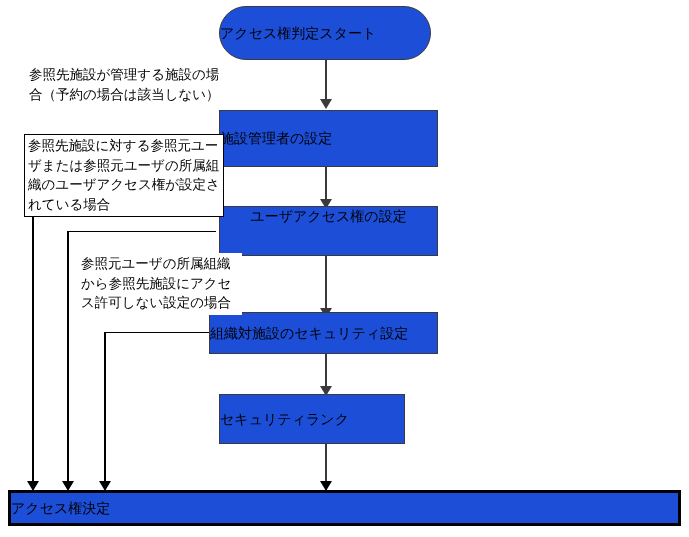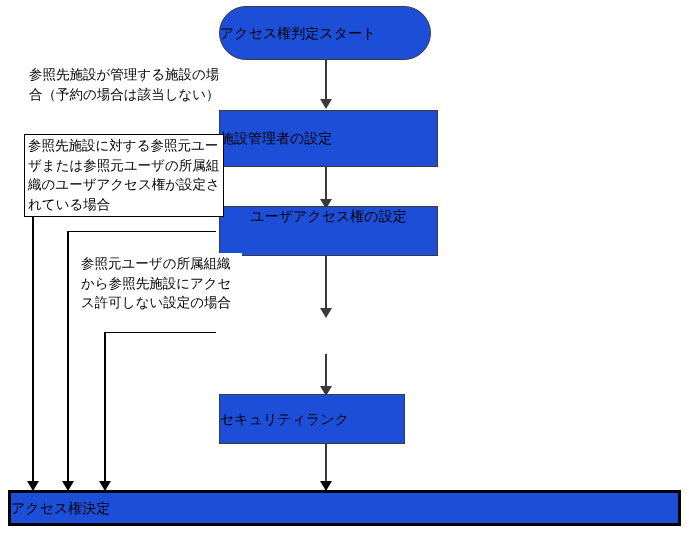--- a/index.html
+++ b/index.html
@@ -143,20 +143,23 @@
   </div>
 
   <div class="node" style="left:219px; top:110px; width:219px; height:57px;">
     <span>施設管理者の設定</span>
   </div>
 
   <div class="node" style="left:219px; top:206px; width:219px; height:50px; flex-direction:column;">
     <span>ユーザアクセス権の設定</span>
   </div>
 
+  <div class="node" style="left:209px; top:312px; width:229px; height:42px;">
+    <span>組織対施設のセキュリティ設定</span>
+  </div>
 
   <div class="node" style="left:219px; top:394px; width:186px; height:50px;">
     <span>セキュリティランク</span>
   </div>
 
   <div class="node final" style="left:8px; top:490px; width:673px; height:36px;">
     <span>アクセス権決定</span>
   </div>
 
 </div>

